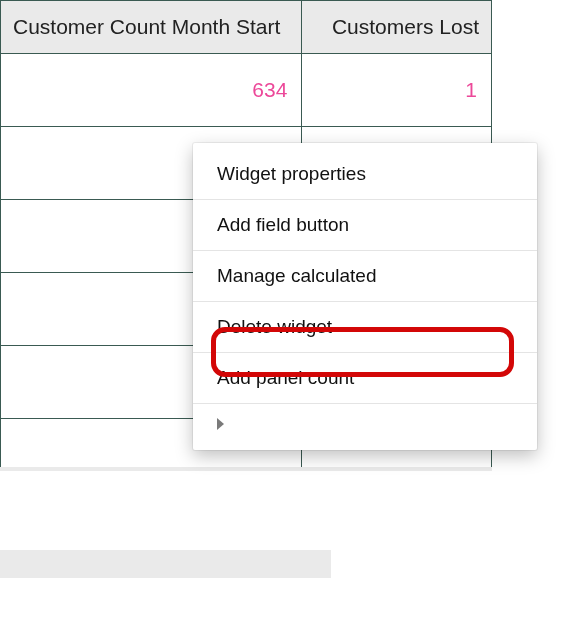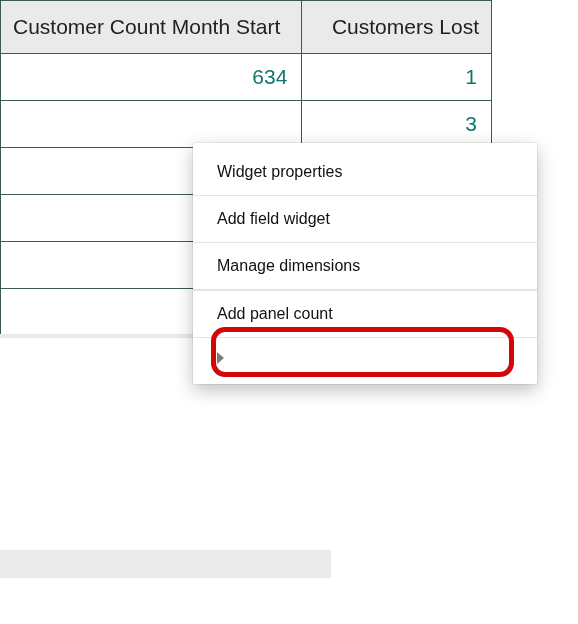--- a/index.html
+++ b/index.html
@@ -21,22 +21,22 @@
     font-weight: normal;
     font-size: 21px;
     color: #222;
     padding: 14px 12px;
     border: 1px solid #3a5a52;
     text-align: left;
     white-space: nowrap;
   }
   .table td {
     font-size: 21px;
-    color: #0f766e;
-    padding: 11px 14px;
+    color: #ec4899;
+    padding: 24px 14px;
     border: 1px solid #3a5a52;
     text-align: right;
     height: 47px;
   }
   .table th.col1 { width: 331px; }
   .table th.col2 { width: 247px; text-align: right; }
   .table td.col1 { width: 331px; }
   .table td.col2 { width: 247px; }
 
   .table tr.last td {
@@ -47,21 +47,21 @@
     position: absolute;
     left: 193px;
     top: 143px;
     width: 344px;
     background: #fff;
     box-shadow: 0 6px 18px rgba(0,0,0,0.25), 0 0 0 1px rgba(0,0,0,0.06);
     border-radius: 2px;
     padding: 6px 0 6px 0;
   }
   .menu-item {
-    font-size: 16px;
+    font-size: 19px;
     color: #111;
     padding: 14px 36px 14px 24px;
     cursor: pointer;
     position: relative;
     display: flex;
     align-items: center;
     justify-content: space-between;
   }
   .menu-sep {
     border-top: 1px solid #e4e4e4;
@@ -133,27 +133,30 @@
 </table>
 
 <div class="footer-band"></div>
 
 <div class="context-menu">
   <div class="menu-item">
     <span>Widget properties</span>
   </div>
   <div class="menu-sep"></div>
   <div class="menu-item">
-    <span>Add field widget</span>
+    <span>Add field button</span>
   </div>
   <div class="menu-sep"></div>
   <div class="menu-item">
-    <span>Manage dimensions</span>
+    <span>Manage calculated</span>
   </div>
   <div class="menu-sep"></div>
+  <div class="menu-item">
+    <span>Delete widget</span>
+  </div>
   <div class="menu-sep"></div>
   <div class="menu-item">
     <span>Add panel count</span>
   </div>
   <div class="menu-sep"></div>
   <div class="menu-item">
     <span class="chevron"></span>
   </div>
 </div>
 

